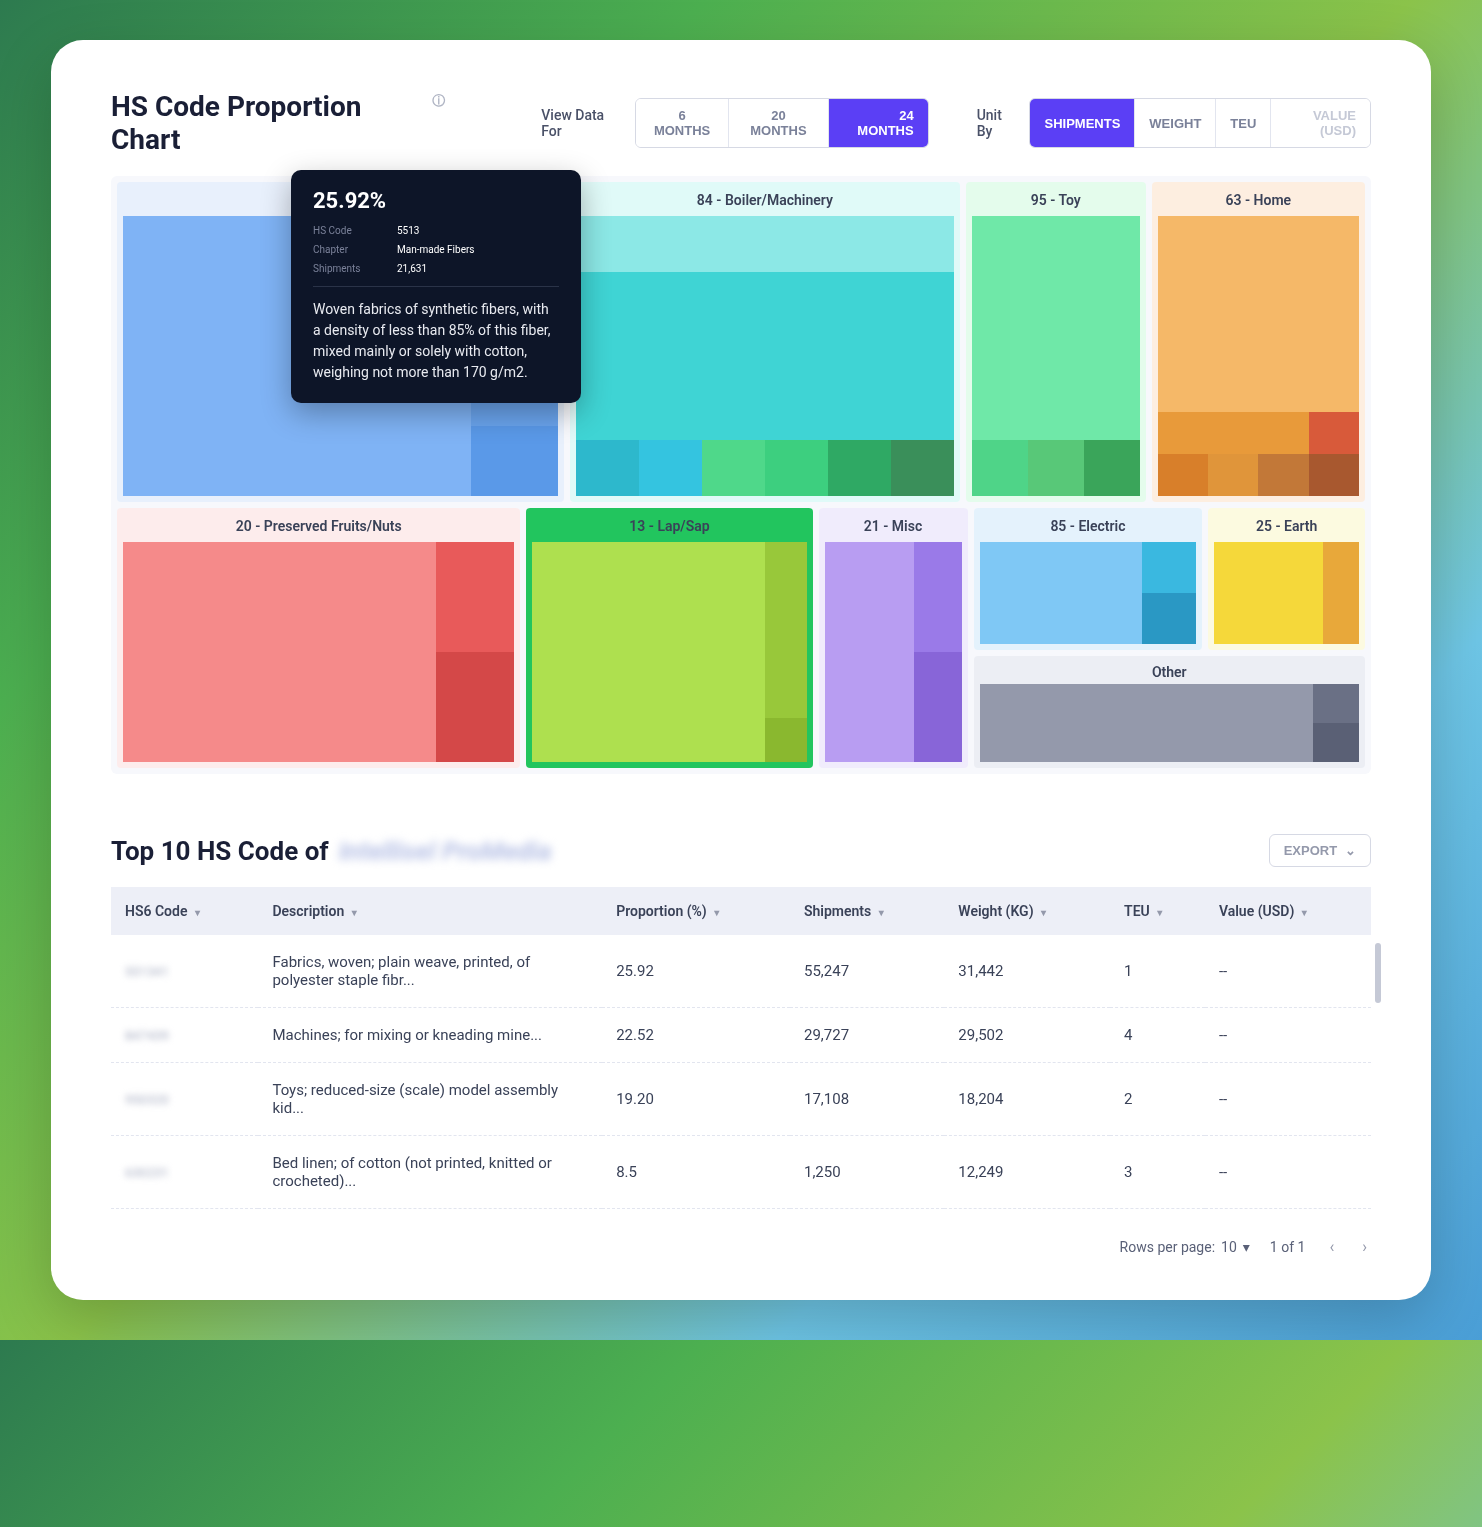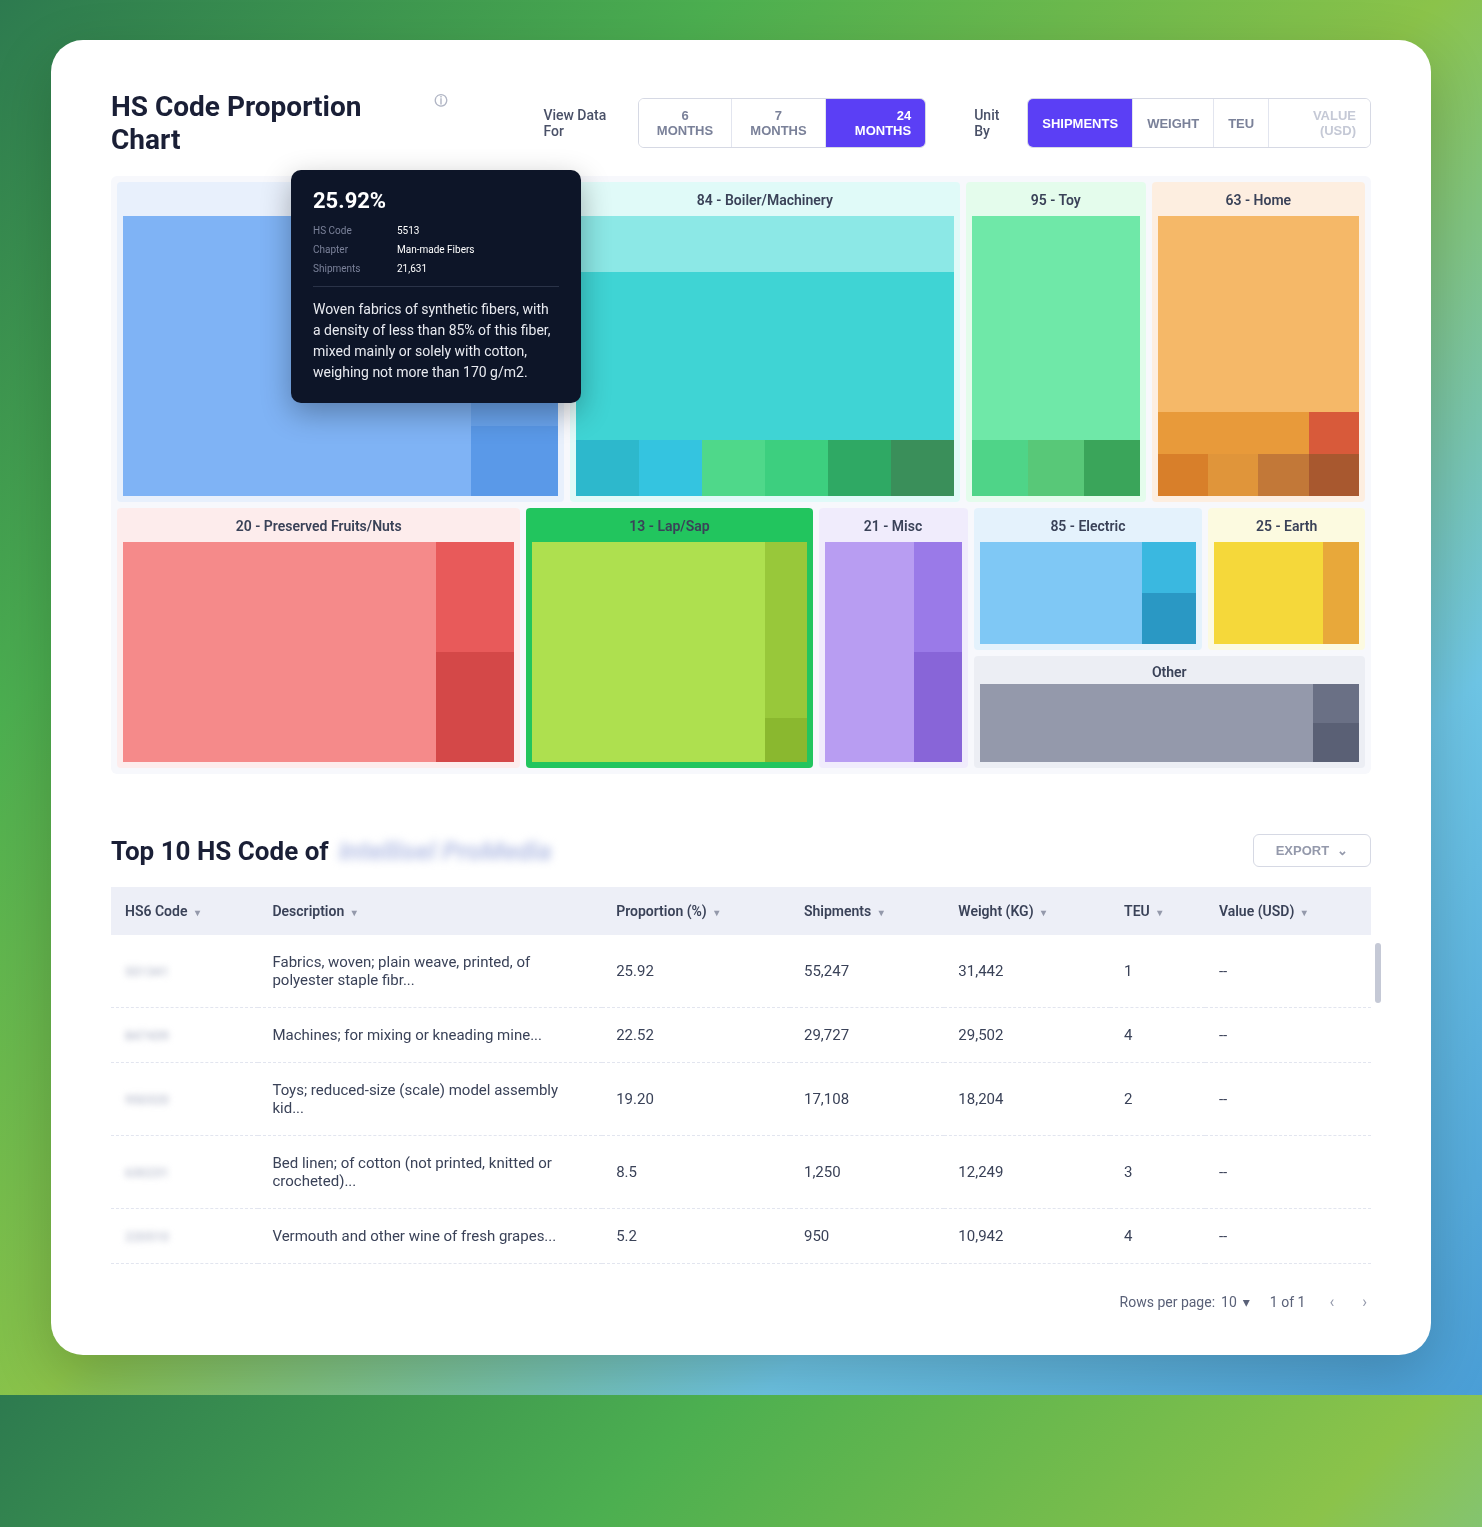--- a/index.html
+++ b/index.html
@@ -49,21 +49,21 @@
 }
 .tooltip-pct { font-size: 22px; font-weight: 700; margin-bottom: 12px; }
 .tooltip-row { display: flex; gap: 14px; font-size: 10px; margin-bottom: 8px; }
 .tooltip-row .k { color: #7a8199; min-width: 70px; }
 .tooltip-row .v { color: #fff; }
 .tooltip-divider { border-top: 1px solid #2a3348; margin: 12px 0; }
 .tooltip-desc { font-size: 14px; line-height: 1.5; color: #e8eaf0; }
 
 .section-title { font-size: 26px; font-weight: 700; color: #1a1f36; margin: 60px 0 20px; display: flex; align-items: center; gap: 10px; }
 .blur-text { color: #b8c2e6; filter: blur(4px); font-style: italic; }
-.export-btn { margin-left: auto; border: 1px solid #d6d9e4; background: #fff; color: #9499ab; font-size: 13px; font-weight: 600; padding: 8px 22px; border-radius: 6px; cursor: pointer; display: flex; align-items: center; gap: 8px; }
+.export-btn { margin-left: auto; border: 1px solid #d6d9e4; background: #fff; color: #9499ab; font-size: 13px; font-weight: 600; padding: 8px 14px; border-radius: 6px; cursor: pointer; display: flex; align-items: center; gap: 8px; }
 
 .table { width: 100%; border-collapse: collapse; }
 .table thead th { background: #edeff7; text-align: left; font-size: 14px; font-weight: 600; color: #3a4258; padding: 16px 14px; }
 .table thead th .sort { font-size: 10px; color: #9499ab; margin-left: 4px; }
 .table tbody td { padding: 18px 14px; font-size: 15px; color: #3a4258; border-bottom: 1px dashed #e2e5ef; vertical-align: middle; }
 .table tbody td.blur { filter: blur(3px); color: #a8aec2; font-size: 13px; }
 .table-scroll { position: relative; }
 .scroll-thumb { position: absolute; right: -10px; top: 56px; width: 6px; height: 60px; background: #c5c9d6; border-radius: 3px; }
 
 .pagination { display: flex; align-items: center; justify-content: flex-end; gap: 20px; margin-top: 24px; font-size: 14px; color: #5a6178; }
@@ -78,21 +78,21 @@
   <div class="chart-header">
     <div class="chart-title">
       <span>HS Code Proportion Chart</span>
       <span class="info-icon">ⓘ</span>
     </div>
     <div class="spacer"></div>
     <div class="control-group">
       <span class="control-label">View Data For</span>
       <div class="btn-group" id="view-btns">
           <button>6 MONTHS</button>
-          <button>7 MONTHS</button>
+          <button>20 MONTHS</button>
           <button class="active">24 MONTHS</button>
         </div>
     </div>
     <div class="control-group">
       <span class="control-label">Unit By</span>
       <div class="btn-group" id="unit-btns">
           <button class="active">SHIPMENTS</button>
           <button>WEIGHT</button>
           <button>TEU</button>
           <button class="disabled">VALUE (USD)</button>
@@ -296,29 +296,20 @@
           </tr>
           <tr>
             <td class="blur">630231</td>
             <td style="max-width:240px">Bed linen; of cotton (not printed, knitted or crocheted)...</td>
             <td>8.5</td>
             <td>1,250</td>
             <td>12,249</td>
             <td>3</td>
             <td>--</td>
           </tr>
-          <tr>
-            <td class="blur">220510</td>
-            <td style="max-width:240px">Vermouth and other wine of fresh grapes...</td>
-            <td>5.2</td>
-            <td>950</td>
-            <td>10,942</td>
-            <td>4</td>
-            <td>--</td>
-          </tr>
         </tbody>
     </table>
     <div class="scroll-thumb"></div>
   </div>
 
   <div class="pagination">
     <div class="rows-select">
       <span>Rows per page:</span>
       <span>10</span>
       <span>▾</span>

